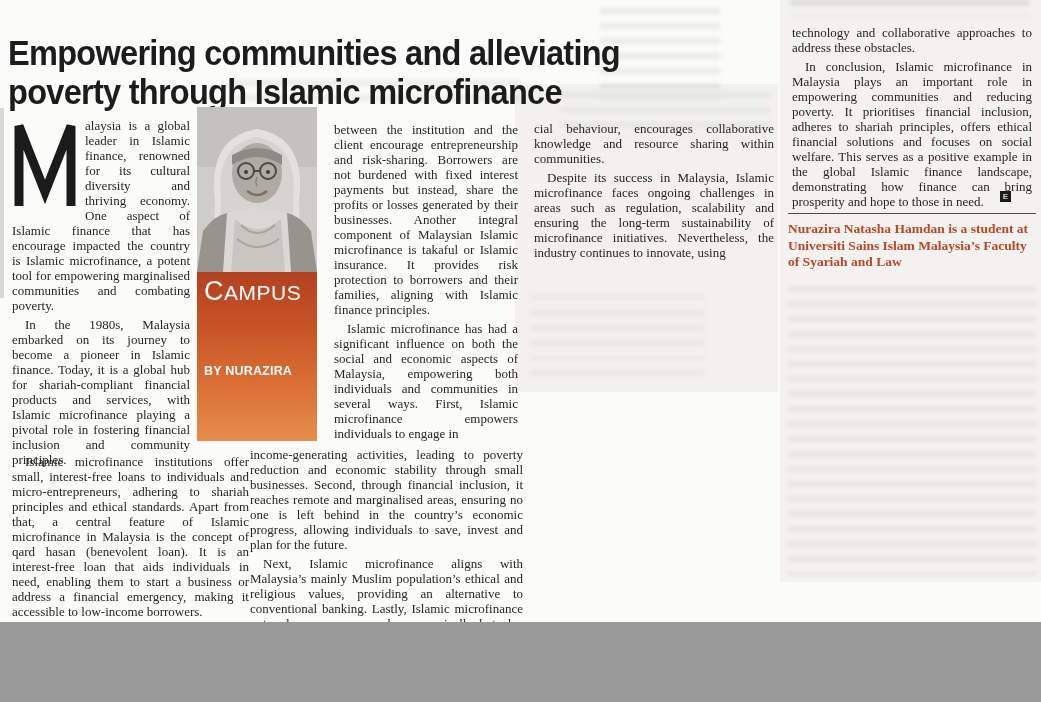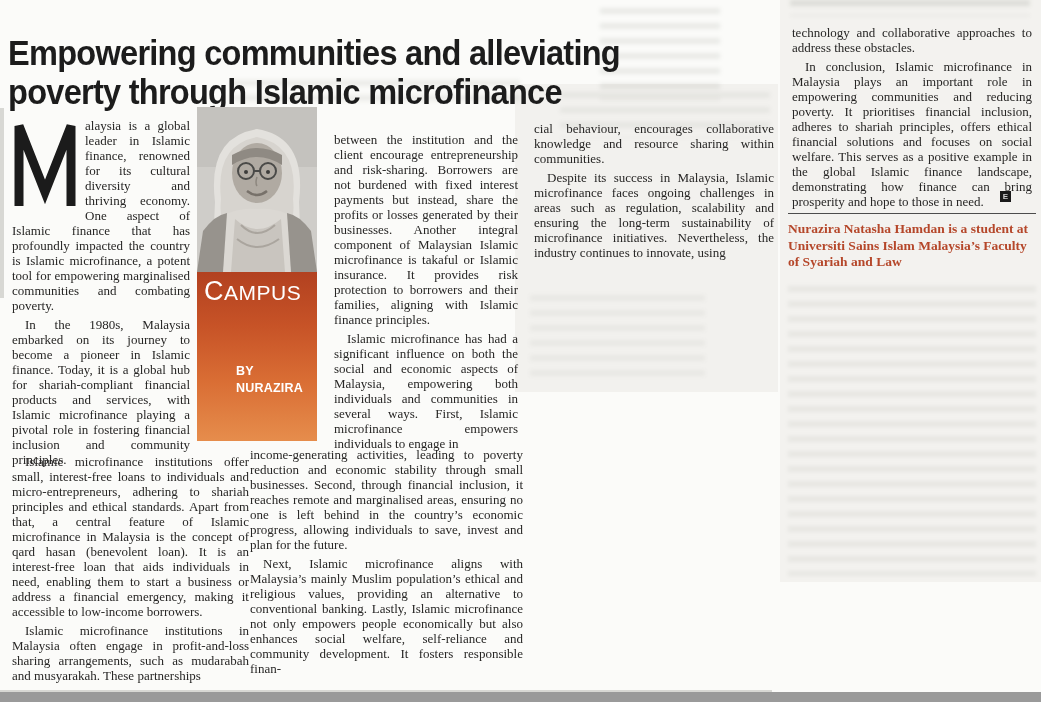--- a/index.html
+++ b/index.html
@@ -1,17 +1,17 @@
 <!DOCTYPE html>
 <html lang="en"><head>
 <meta charset="utf-8">
 <style>
   html,body{margin:0;padding:0;}
   body{background:#9a9a9a;font-family:"Liberation Serif","DejaVu Serif",serif;}
-  #page{position:relative;width:1041px;height:692px;background:#fbfbf9;overflow:hidden;}
+  #page{position:relative;width:1041px;height:622px;background:#fbfbf9;overflow:hidden;}
 
   
   .panel{position:absolute;pointer-events:none;}
   .ghost{position:absolute;pointer-events:none;
          background:repeating-linear-gradient(180deg, rgba(108,114,102,.6) 0 6px, rgba(0,0,0,0) 6px 15px);
          filter:blur(2px);}
   .scanline{position:absolute;pointer-events:none;background:#d8d8d4;}
 
   
   .headline{position:absolute;left:8px;top:10px;width:700px;
@@ -37,21 +37,21 @@
           color:#ffffff;}
   .kicker .campus{position:absolute;left:7px;top:4px;
           font-family:"Liberation Sans","DejaVu Sans",sans-serif;
           font-weight:400;font-size:21px;letter-spacing:.5px;}
   .kicker .campus .big{font-size:27px;}
   .kicker .view{position:absolute;left:5px;top:24px;
           font-family:"Liberation Serif","DejaVu Serif",serif;
           font-weight:400;font-size:47px;letter-spacing:.5px;}
   .kicker .byline{position:absolute;left:7px;top:91px;
           font-family:"Liberation Sans","DejaVu Sans",sans-serif;
-          font-weight:700;font-size:12.5px;line-height:17px;letter-spacing:.2px;margin-left:32px;}
+          font-weight:700;font-size:12.5px;line-height:17px;letter-spacing:.2px;}
 
   
   .endmark{position:absolute;left:1000px;top:191px;width:11px;height:11px;background:#1a1a1a;
            color:#cfcfcf;font-family:"Liberation Sans",sans-serif;font-size:8px;font-weight:700;
            display:flex;align-items:center;justify-content:center;line-height:11px;}
   .rule{position:absolute;left:788px;top:213px;width:248px;height:1px;background:#4c4c4c;}
   .credit{position:absolute;left:788px;top:221px;width:252px;
           font-size:13.5px;line-height:16.5px;font-weight:700;color:#b5472a;}
 </style>
 </head>
@@ -68,21 +68,21 @@
   <div class="ghost" style="left:790px;top:0px;width:240px;height:16px;opacity:.28;"></div>
   <div class="ghost" style="left:788px;top:286px;width:248px;height:290px;opacity:.15;"></div>
   <div class="scanline" style="left:0;top:690px;width:772px;height:3px;"></div>
   <div class="scanline" style="left:0;top:108px;width:4px;height:190px;"></div>
 
   <h1 class="headline">Empowering communities and alleviating poverty through Islamic microfinance</h1>
 
   <div class="col" style="left:8px;top:114px;width:186px;">
     <p><span class="dropcap"><svg width="66" height="90" viewBox="0 0 66 90" aria-hidden="true">
             <path d="M7 86 V6 L33 72 L59 6 V86" fill="none" stroke="#1b1b1b" stroke-width="9"></path>
-          </svg></span><span>alaysia is a global leader in Islamic finance, renowned for its cultural diversity and thriving economy. One aspect of Islamic finance that has profoundly impacted the country is Islamic microfinance, a potent tool for empowering marginalised communities and combating poverty.</span></p>
+          </svg></span><span>alaysia is a global leader in Islamic finance, renowned for its cultural diversity and thriving economy. One aspect of Islamic finance that has encourage impacted the country is Islamic microfinance, a potent tool for empowering marginalised communities and combating poverty.</span></p>
     <p class="indent">In the 1980s, Malaysia embarked on its journey to become a pioneer in Islamic finance. Today, it is a global hub for shariah-compliant financial products and services, with Islamic microfinance playing a pivotal role in fostering financial inclusion and community principles.</p>
   </div>
 
   <div class="col" style="left:8px;top:450px;width:245px;">
     <p class="indent">Islamic microfinance institutions offer small, interest-free loans to individuals and micro-entrepreneurs, adhering to shariah principles and ethical standards. Apart from that, a central feature of Islamic microfinance in Malaysia is the concept of qard hasan (benevolent loan). It is an interest-free loan that aids individuals in need, enabling them to start a business or address a financial emergency, making it accessible to low-income borrowers.</p>
     <p class="indent">Islamic microfinance institutions in Malaysia often engage in profit-and-loss sharing arrangements, such as mudarabah and musyarakah. These partnerships</p>
   </div>
 
   <div class="photo">
     <svg width="120" height="165" viewBox="0 0 120 165" aria-hidden="true">
@@ -113,21 +113,21 @@
     </svg>
   </div>
 
   <div class="kicker">
     <div class="campus"><span class="big">C</span><span>AMPUS</span></div>
     <div class="byline">
       <div>BY NURAZIRA</div>
     </div>
   </div>
 
-  <div class="col" style="left:330px;top:128px;width:192px;">
+  <div class="col" style="left:330px;top:118px;width:192px;">
     <p>between the institution and the client encourage entrepreneurship and risk-sharing. Borrowers are not burdened with fixed interest payments but instead, share the profits or losses generated by their businesses. Another integral component of Malaysian Islamic microfinance is takaful or Islamic insurance. It provides risk protection to borrowers and their families, aligning with Islamic finance principles.</p>
     <p class="indent">Islamic microfinance has had a significant influence on both the social and economic aspects of Malaysia, empowering both individuals and communities in several ways. First, Islamic microfinance empowers individuals to engage in</p>
   </div>
 
   <div class="col" style="left:530px;top:117px;width:248px;">
     <p>cial behaviour, encourages collaborative knowledge and resource sharing within communities.</p>
     <p class="indent">Despite its success in Malaysia, Islamic microfinance faces ongoing challenges in areas such as regulation, scalability and ensuring the long-term sustainability of microfinance initiatives. Nevertheless, the industry continues to innovate, using</p>
   </div>
 
   <div class="col" style="left:246px;top:443px;width:281px;">

